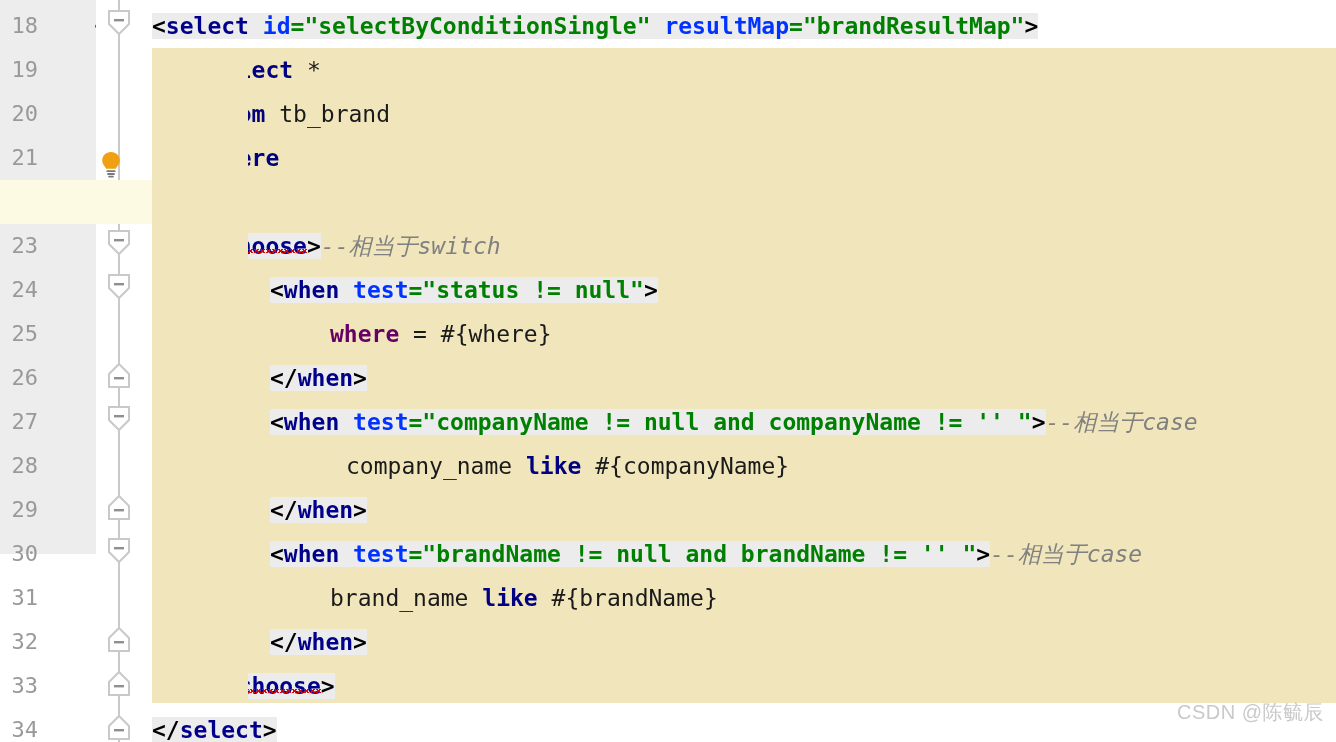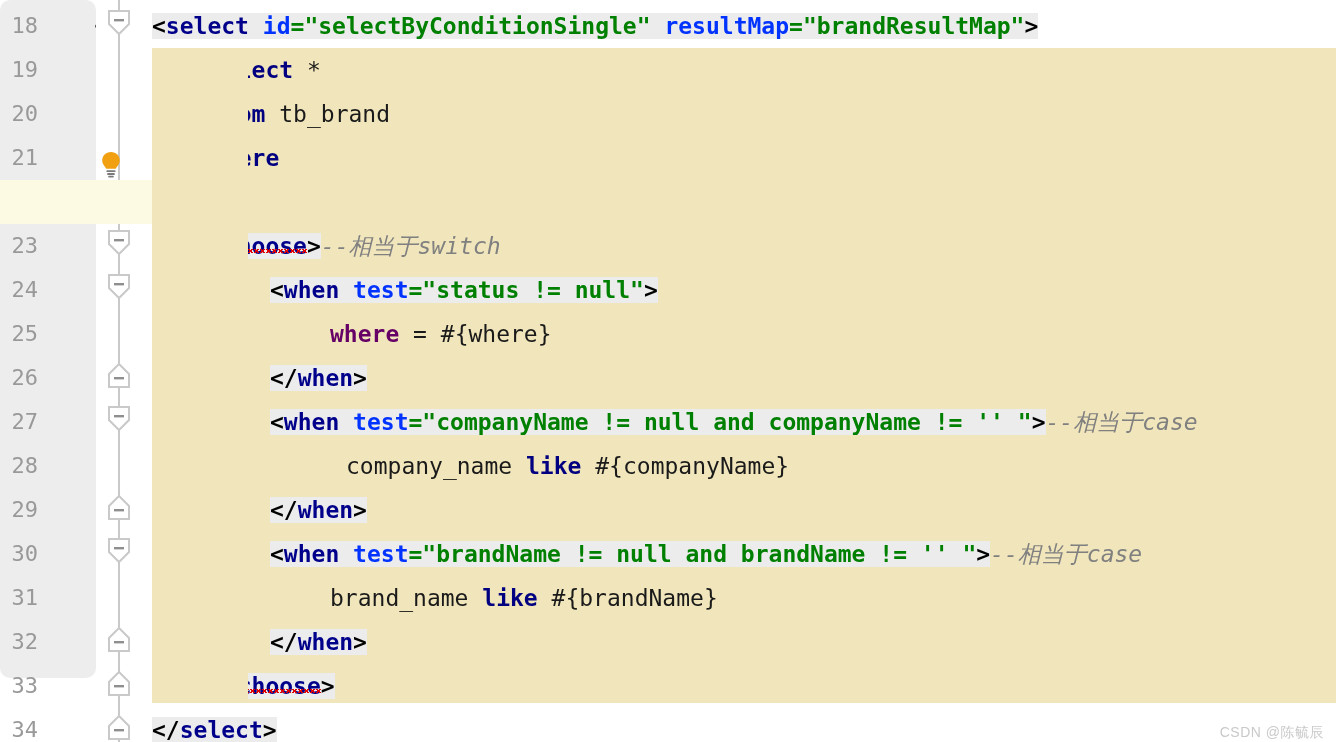--- a/index.html
+++ b/index.html
@@ -19,24 +19,23 @@
     width: 1336px;
     height: 742px;
     background: #ffffff;
   }
 
   
   .gutter {
     position: absolute;
     left: 0; top: 0;
     width: 96px;
-    height: 678px;
+    height: 554px;
     background: #ededed;
     z-index: 2;
-    border-radius: 10px;
   }
   .gutter-linenum-col {
     position: absolute;
     left: 0; top: 0;
     width: 44px;
     height: 742px;
   }
   .gutter-icon-col {
     position: absolute;
     left: 44px; top: 0;
@@ -201,23 +200,23 @@
     width: 2px;
     height: 32px;
     background: #000000;
     z-index: 6;
   }
 
   
   .watermark {
     position: absolute;
     right: 12px;
-    bottom: 0;
+    bottom: 16px;
     font-family: "Liberation Sans", sans-serif;
-    font-size: 14px;
+    font-size: 20px;
     color: #c9c9c9;
     letter-spacing: 0.5px;
     z-index: 10;
     white-space: nowrap;
   }
 </style>
 </head>
 <body>
 
 <div id="editor">

